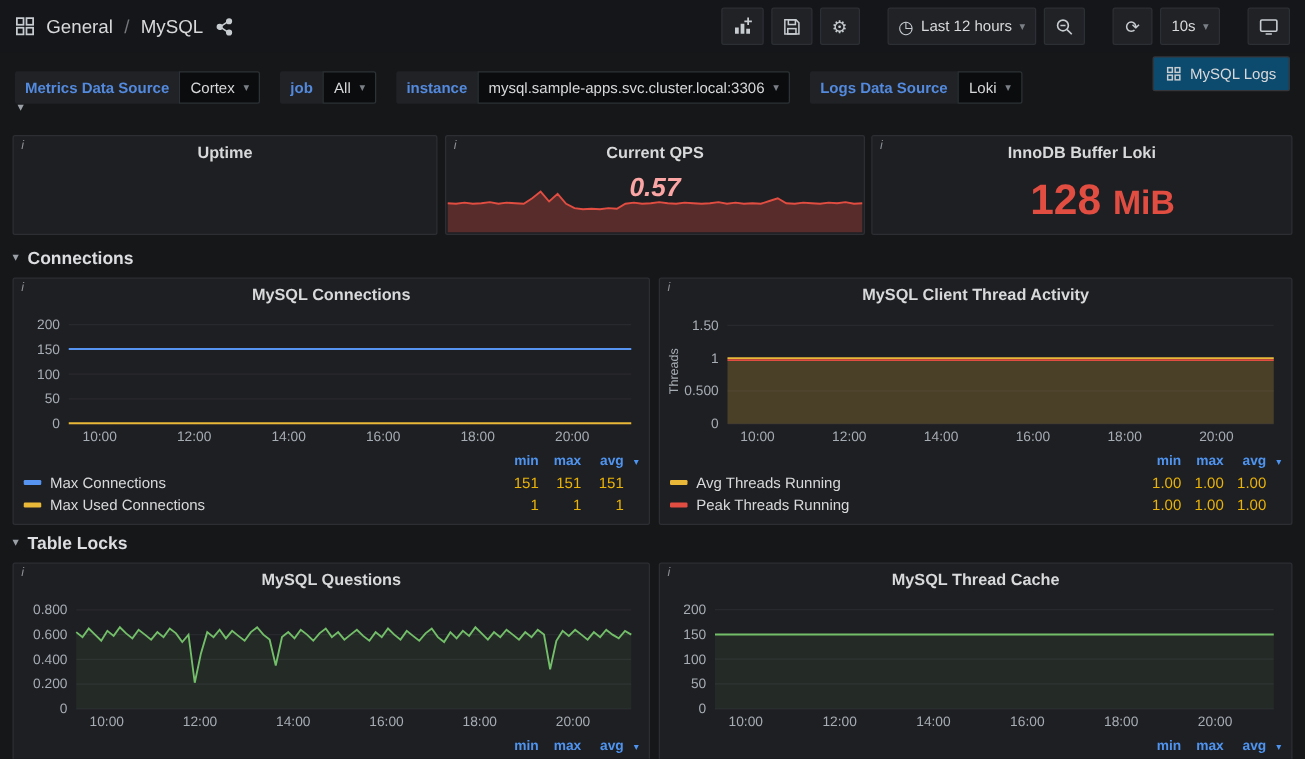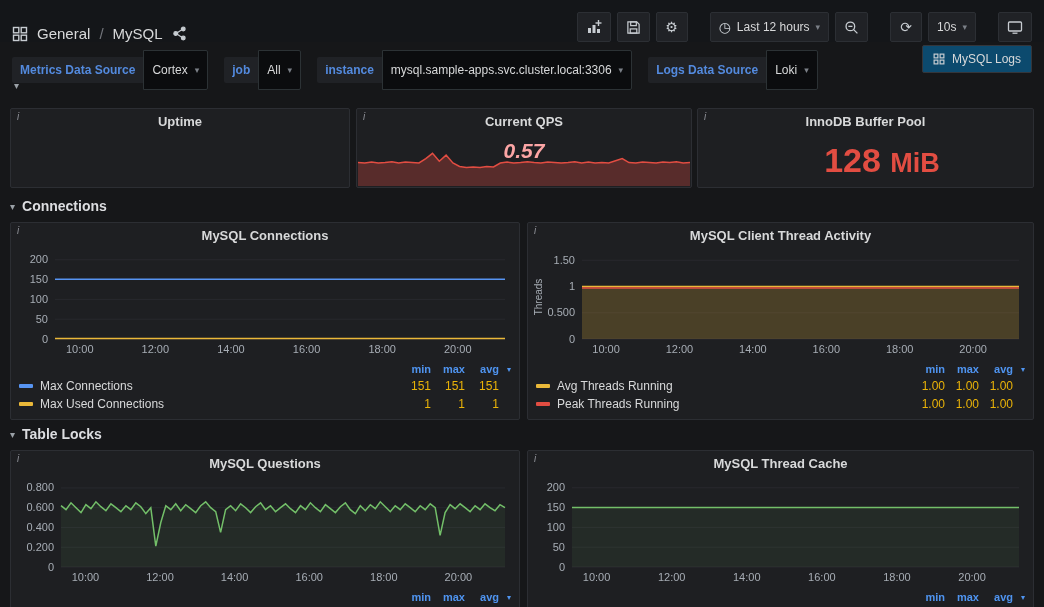--- a/index.html
+++ b/index.html
@@ -1,39 +1,39 @@
 <!DOCTYPE html>
 <html><head>
 <meta charset="utf-8">
 <style>
   * { margin:0; padding:0; box-sizing:border-box; }
   body { background:#161719; font-family:"Liberation Sans", sans-serif; color:#d8d9da; }
   .stage { position:relative; width:1044px; height:607px; overflow:hidden; background:#161719; }
 
   
-  .nav { position:absolute; top:0; left:0; right:0; height:42px; display:flex; align-items:flex-end;
+  .nav { position:absolute; top:0; left:0; right:0; height:42px; display:flex; align-items:center;
          justify-content:space-between; padding:0 12px; background:#141619; }
   .nav-left { display:flex; align-items:center; gap:9px; }
   .crumb { font-size:15px; font-weight:500; color:#d8d9da; cursor:pointer; }
   .crumb-sep { color:#74777d; font-size:15px; }
   .ico-wrap { display:inline-flex; align-items:center; justify-content:center; color:#c7ccd1; }
   .nav-right { display:flex; align-items:center; gap:6px; }
   .nbtn { display:inline-flex; align-items:center; gap:6px; height:30px; min-width:32px; padding:0 8px;
           background:#202226; border:1px solid #2c2f34; border-radius:2px; color:#d8d9da;
           font-family:"Liberation Sans",sans-serif; font-size:12px; cursor:pointer; justify-content:center; }
   .nbtn .glyph { font-size:14px; color:#c7ccd1; line-height:1; }
   .caret { font-size:9px; color:#7b8087; line-height:1; }
   .sp { width:10px; }
 
   
   .vars { position:absolute; top:44px; left:12px; right:12px; height:30px; display:flex; align-items:center; gap:16px; }
   .vgroup { display:flex; align-items:center;margin-top:22px; }
   .vlabel { height:26px; display:flex; align-items:center; padding:0 8px; background:#202226;
             color:#538ade; font-size:12px; font-weight:700; border-radius:2px 0 0 2px; }
-  .vvalue { height:40px; display:flex; align-items:center; gap:7px; padding:0 8px; background:#0b0c0e;
+  .vvalue { height:26px; display:flex; align-items:center; gap:7px; padding:0 8px; background:#0b0c0e;
             border:1px solid #2c3235; color:#d8d9da; font-size:12px; border-radius:0 2px 2px 0; cursor:pointer; }
   .logs-btn { margin-left:auto; height:28px; display:flex; align-items:center; gap:7px; padding:0 10px;
               background:#0c4a6e; border:1px solid #34363b; border-radius:2px; color:#d8d9da; font-size:12px; cursor:pointer; }
 
   
   .top-chevron { position:absolute; top:80px; left:14px; color:#9aa0a6; font-size:10px; cursor:pointer; }
 
   
   .panel { position:absolute; background:#1e1f22; border:1px solid #2c2e33; border-radius:2px; }
   .pinfo { position:absolute; top:2px; left:6px; font-size:10px; font-style:italic; color:#8e9097; cursor:pointer; }
@@ -225,21 +225,21 @@
     <div class="ptitle">Current QPS</div>
     <div class="spark"><svg width="332" height="44">
           <path d="M0,44.0 L0.0,20.6 L6.8,21.0 L13.6,20.1 L20.3,21.0 L27.1,20.6 L33.9,19.7 L40.7,21.0 L47.4,20.1 L54.2,20.6 L61.0,21.0 L67.8,16.6 L74.5,11.3 L81.3,19.2 L88.1,13.1 L94.9,21.0 L101.6,24.5 L108.4,25.4 L115.2,25.0 L122.0,25.4 L128.7,24.5 L135.5,25.0 L142.3,21.0 L149.1,20.1 L155.8,21.0 L162.6,20.6 L169.4,19.7 L176.2,20.6 L182.9,21.0 L189.7,20.1 L196.5,20.6 L203.3,21.0 L210.0,20.6 L216.8,19.7 L223.6,21.0 L230.4,20.1 L237.1,21.0 L243.9,20.6 L250.7,21.0 L257.5,18.8 L264.2,16.6 L271.0,20.6 L277.8,21.0 L284.6,20.1 L291.3,20.6 L298.1,21.0 L304.9,20.1 L311.7,20.6 L318.4,19.7 L325.2,21.0 L332.0,20.6 L332,44.0 Z" fill="#e24d42" fill-opacity="0.3" stroke="none"></path>
           <polyline points="0.0,20.6 6.8,21.0 13.6,20.1 20.3,21.0 27.1,20.6 33.9,19.7 40.7,21.0 47.4,20.1 54.2,20.6 61.0,21.0 67.8,16.6 74.5,11.3 81.3,19.2 88.1,13.1 94.9,21.0 101.6,24.5 108.4,25.4 115.2,25.0 122.0,25.4 128.7,24.5 135.5,25.0 142.3,21.0 149.1,20.1 155.8,21.0 162.6,20.6 169.4,19.7 176.2,20.6 182.9,21.0 189.7,20.1 196.5,20.6 203.3,21.0 210.0,20.6 216.8,19.7 223.6,21.0 230.4,20.1 237.1,21.0 243.9,20.6 250.7,21.0 257.5,18.8 264.2,16.6 271.0,20.6 277.8,21.0 284.6,20.1 291.3,20.6 298.1,21.0 304.9,20.1 311.7,20.6 318.4,19.7 325.2,21.0 332.0,20.6" fill="none" stroke="#e24d42" stroke-width="1.5"></polyline>
         </svg></div>
     <div class="qps-val" style="color: #fca5a5; font-style: italic;">0.57</div>
   </div>
 
   <div class="panel spanel" style="top:108px; left:697px; width:337px; height:80px;">
     <span class="pinfo">i</span>
-    <div class="ptitle">InnoDB Buffer Pool</div>
+    <div class="ptitle">InnoDB Buffer Loki</div>
     <div class="sbody">
       <div class="bigval" style="color: rgb(226, 77, 66); margin-left: 33px;">
         <span>128</span> <span class="unit">MiB</span>
       </div>
     </div>
   </div>
 
   <div class="row-head" style="top:198px;">
     <span class="rcaret">▾</span>
     <span class="rtitle">Connections</span>

